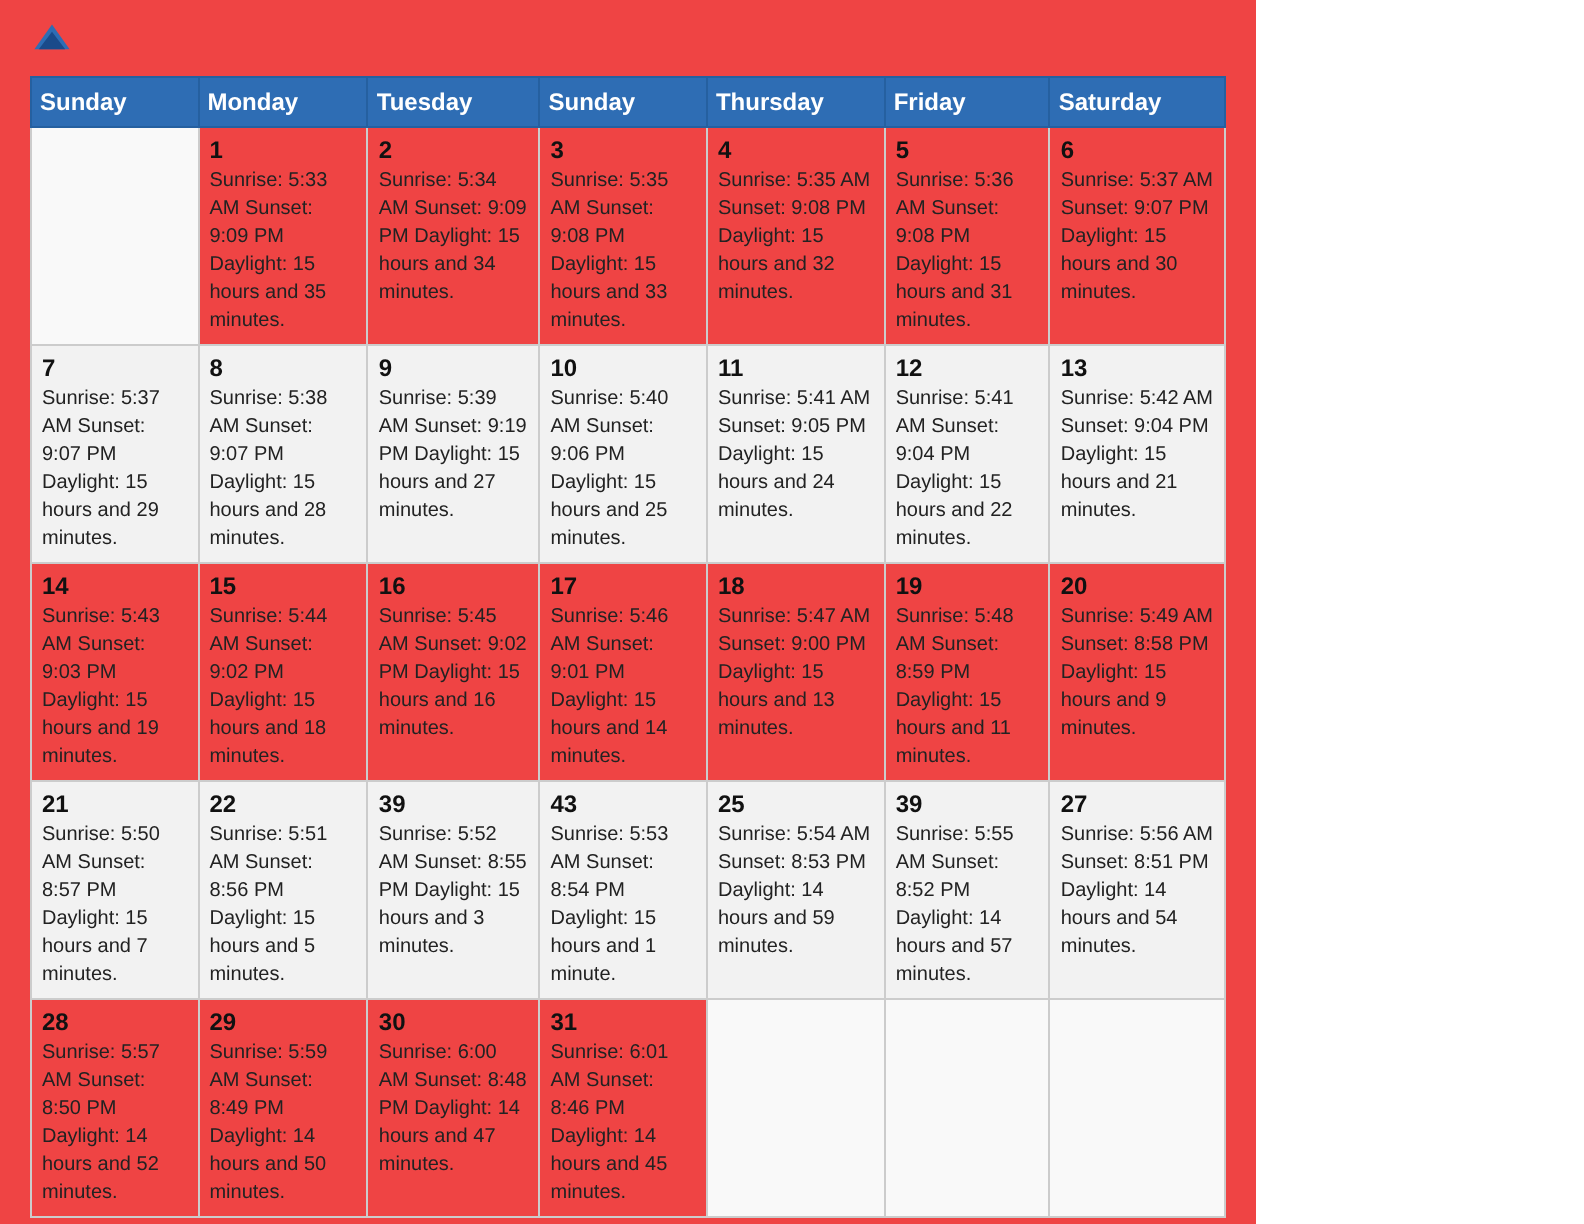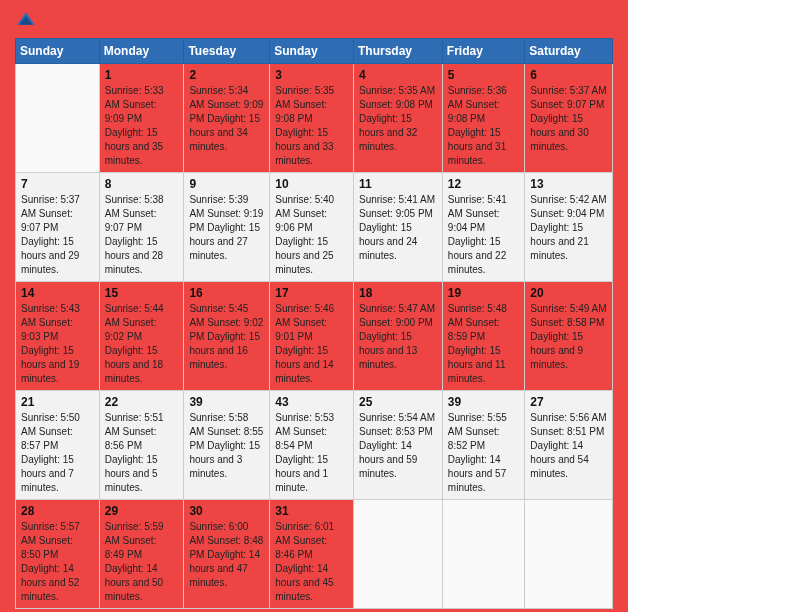--- a/index.html
+++ b/index.html
@@ -286,21 +286,21 @@
           </td>
           <td>
             <div class="day-number">22</div>
             <div class="day-info">Sunrise: 5:51 AM
 Sunset: 8:56 PM
 Daylight: 15 hours
 and 5 minutes.</div>
           </td>
           <td>
             <div class="day-number">39</div>
-            <div class="day-info">Sunrise: 5:58 AM
+            <div class="day-info">Sunrise: 5:52 AM
 Sunset: 8:55 PM
 Daylight: 15 hours
 and 3 minutes.</div>
           </td>
           <td>
             <div class="day-number">43</div>
             <div class="day-info">Sunrise: 5:53 AM
 Sunset: 8:54 PM
 Daylight: 15 hours
 and 1 minute.</div>

